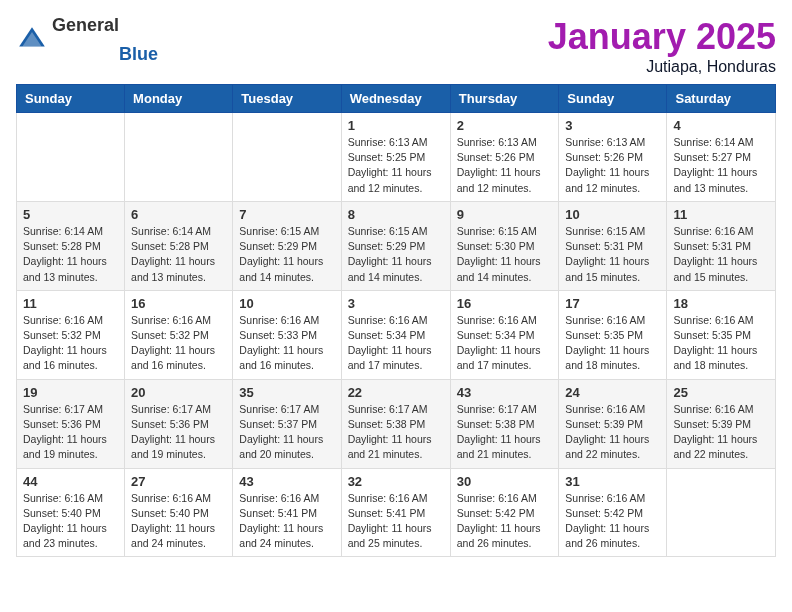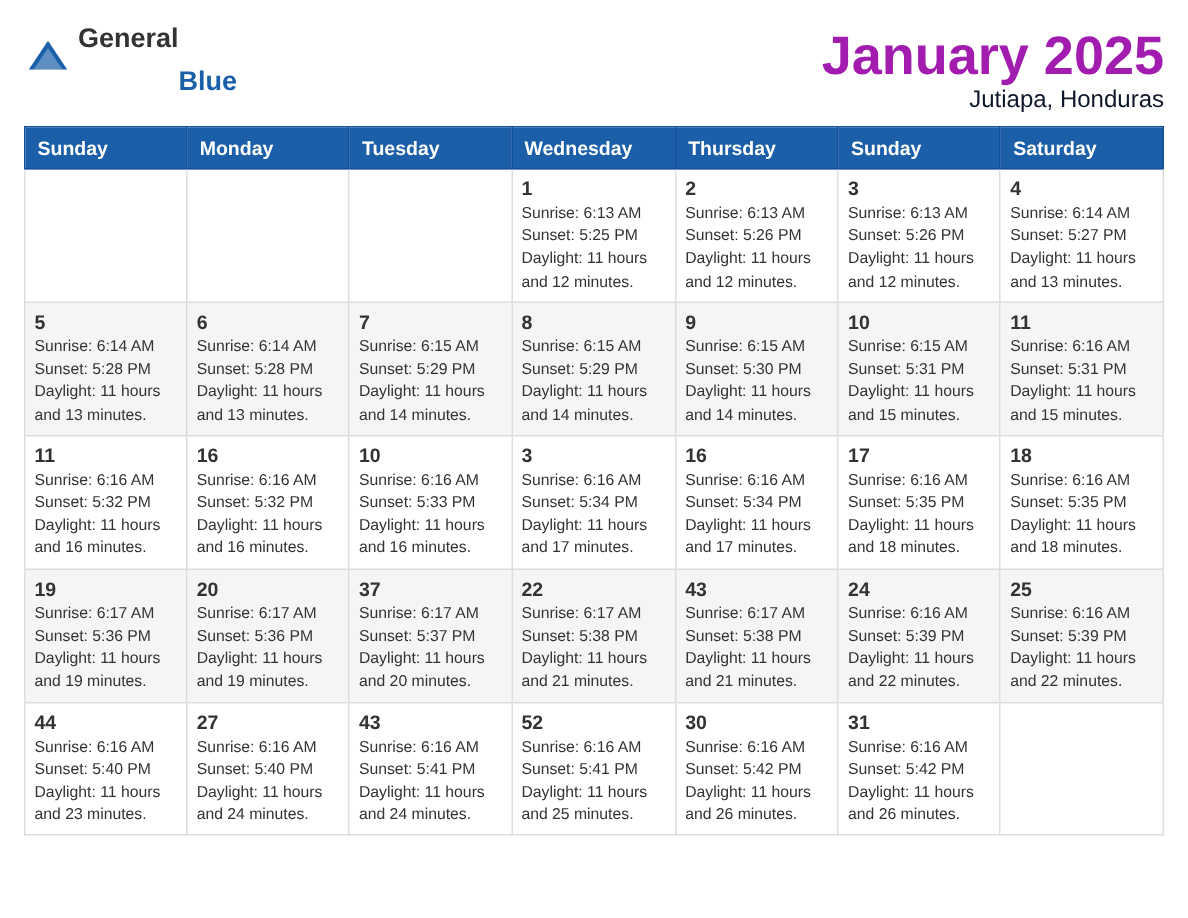--- a/index.html
+++ b/index.html
@@ -251,21 +251,21 @@
 Sunset: 5:36 PM
 Daylight: 11 hours and 19 minutes.</div>
         </td>
         <td>
           <span class="day-num">20</span>
           <div class="day-info" style="white-space: pre-line;">Sunrise: 6:17 AM
 Sunset: 5:36 PM
 Daylight: 11 hours and 19 minutes.</div>
         </td>
         <td>
-          <span class="day-num">37</span>
+          <span class="day-num">35</span>
           <div class="day-info" style="white-space: pre-line;">Sunrise: 6:17 AM
 Sunset: 5:37 PM
 Daylight: 11 hours and 20 minutes.</div>
         </td>
         <td>
           <span class="day-num">22</span>
           <div class="day-info" style="white-space: pre-line;">Sunrise: 6:17 AM
 Sunset: 5:38 PM
 Daylight: 11 hours and 21 minutes.</div>
         </td>
@@ -301,21 +301,21 @@
 Sunset: 5:40 PM
 Daylight: 11 hours and 24 minutes.</div>
         </td>
         <td>
           <span class="day-num">43</span>
           <div class="day-info" style="white-space: pre-line;">Sunrise: 6:16 AM
 Sunset: 5:41 PM
 Daylight: 11 hours and 24 minutes.</div>
         </td>
         <td>
-          <span class="day-num">52</span>
+          <span class="day-num">32</span>
           <div class="day-info" style="white-space: pre-line;">Sunrise: 6:16 AM
 Sunset: 5:41 PM
 Daylight: 11 hours and 25 minutes.</div>
         </td>
         <td>
           <span class="day-num">30</span>
           <div class="day-info" style="white-space: pre-line;">Sunrise: 6:16 AM
 Sunset: 5:42 PM
 Daylight: 11 hours and 26 minutes.</div>
         </td>

